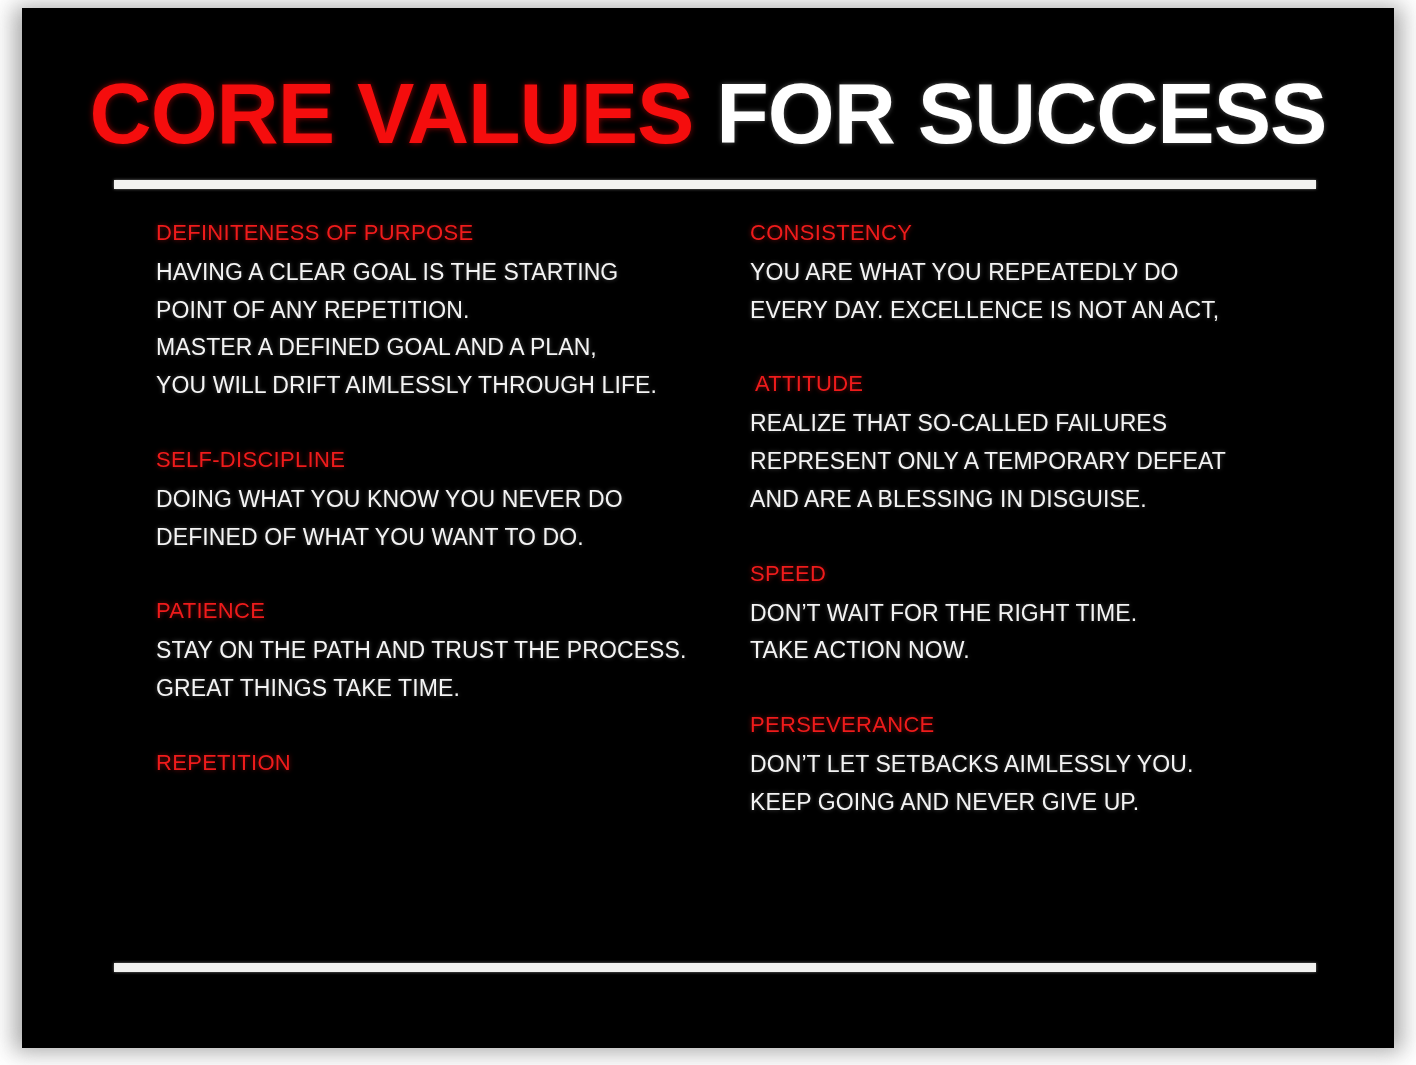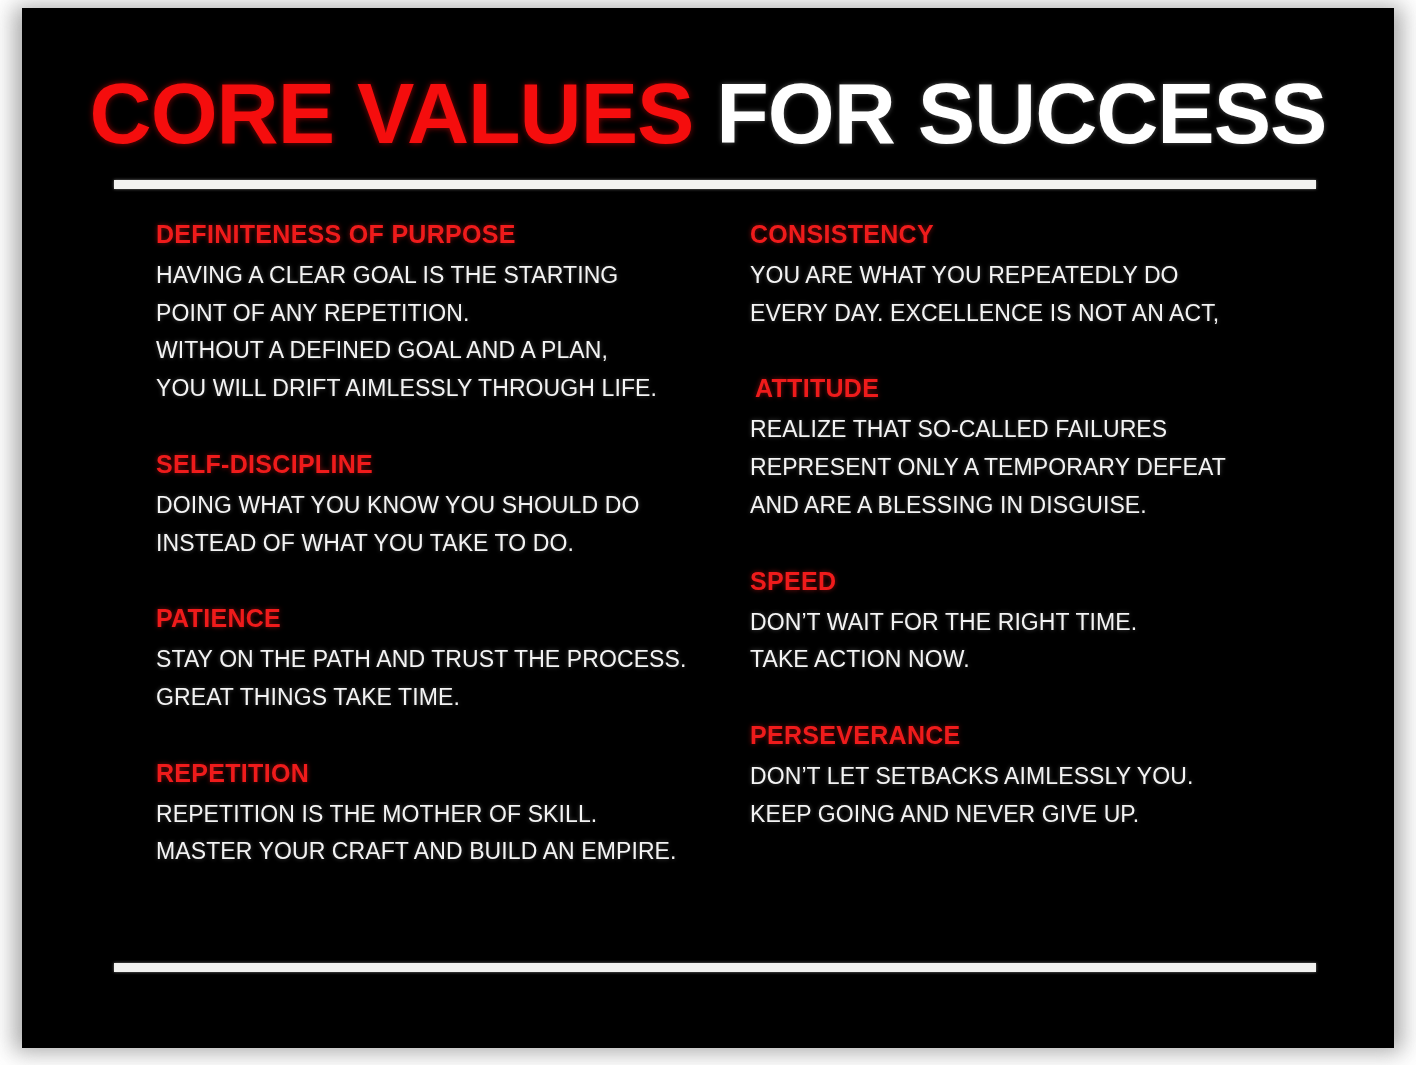--- a/index.html
+++ b/index.html
@@ -79,22 +79,22 @@
     width: 600px;
   }
   #column-left  { left: 134px; }
   #column-right { left: 728px; }
 
   .value-section { margin-bottom: 42px; }
   .value-section:last-child { margin-bottom: 4px; }
 
   .section-heading {
     color: #ef1b1b;
-    font-size: 25px;
-    font-weight: bold;
+    font-size: 22px;
+    font-weight: normal;
     letter-spacing: 0.3px;
     margin: 0 0 8px 0;
     text-shadow: 0 0 5px rgba(239,27,27,0.5);
   }
   .section-heading.indented { padding-left: 5px; }
 
   .section-lines {
     margin: 0;
     padding: 0;
     list-style: none;
@@ -123,44 +123,40 @@
     </div>
 
     <div class="rule" id="rule-top"></div>
 
     <div class="column" id="column-left">
         <div class="value-section">
           <div class="section-heading">DEFINITENESS OF PURPOSE</div>
           <div class="section-lines">
             <div class="section-line">HAVING A CLEAR GOAL IS THE STARTING</div>
             <div class="section-line">POINT OF ANY REPETITION.</div>
-            <div class="section-line">WITHOUT A DEFINED GOAL AND A PLAN,</div>
+            <div class="section-line">MASTER A DEFINED GOAL AND A PLAN,</div>
             <div class="section-line">YOU WILL DRIFT AIMLESSLY THROUGH LIFE.</div>
           </div>
         </div>
         <div class="value-section">
           <div class="section-heading">SELF-DISCIPLINE</div>
           <div class="section-lines">
-            <div class="section-line">DOING WHAT YOU KNOW YOU SHOULD DO</div>
-            <div class="section-line">INSTEAD OF WHAT YOU TAKE TO DO.</div>
+            <div class="section-line">DOING WHAT YOU KNOW YOU NEVER DO</div>
+            <div class="section-line">DEFINED OF WHAT YOU WANT TO DO.</div>
           </div>
         </div>
         <div class="value-section">
           <div class="section-heading">PATIENCE</div>
           <div class="section-lines">
             <div class="section-line">STAY ON THE PATH AND TRUST THE PROCESS.</div>
             <div class="section-line">GREAT THINGS TAKE TIME.</div>
           </div>
         </div>
         <div class="value-section">
           <div class="section-heading">REPETITION</div>
-          <div class="section-lines">
-            <div class="section-line">REPETITION IS THE MOTHER OF SKILL.</div>
-            <div class="section-line">MASTER YOUR CRAFT AND BUILD AN EMPIRE.</div>
-          </div>
         </div>
       </div>
     <div class="column" id="column-right">
         <div class="value-section">
           <div class="section-heading">CONSISTENCY</div>
           <div class="section-lines">
             <div class="section-line">YOU ARE WHAT YOU REPEATEDLY DO</div>
             <div class="section-line">EVERY DAY. EXCELLENCE IS NOT AN ACT,</div>
           </div>
         </div>

